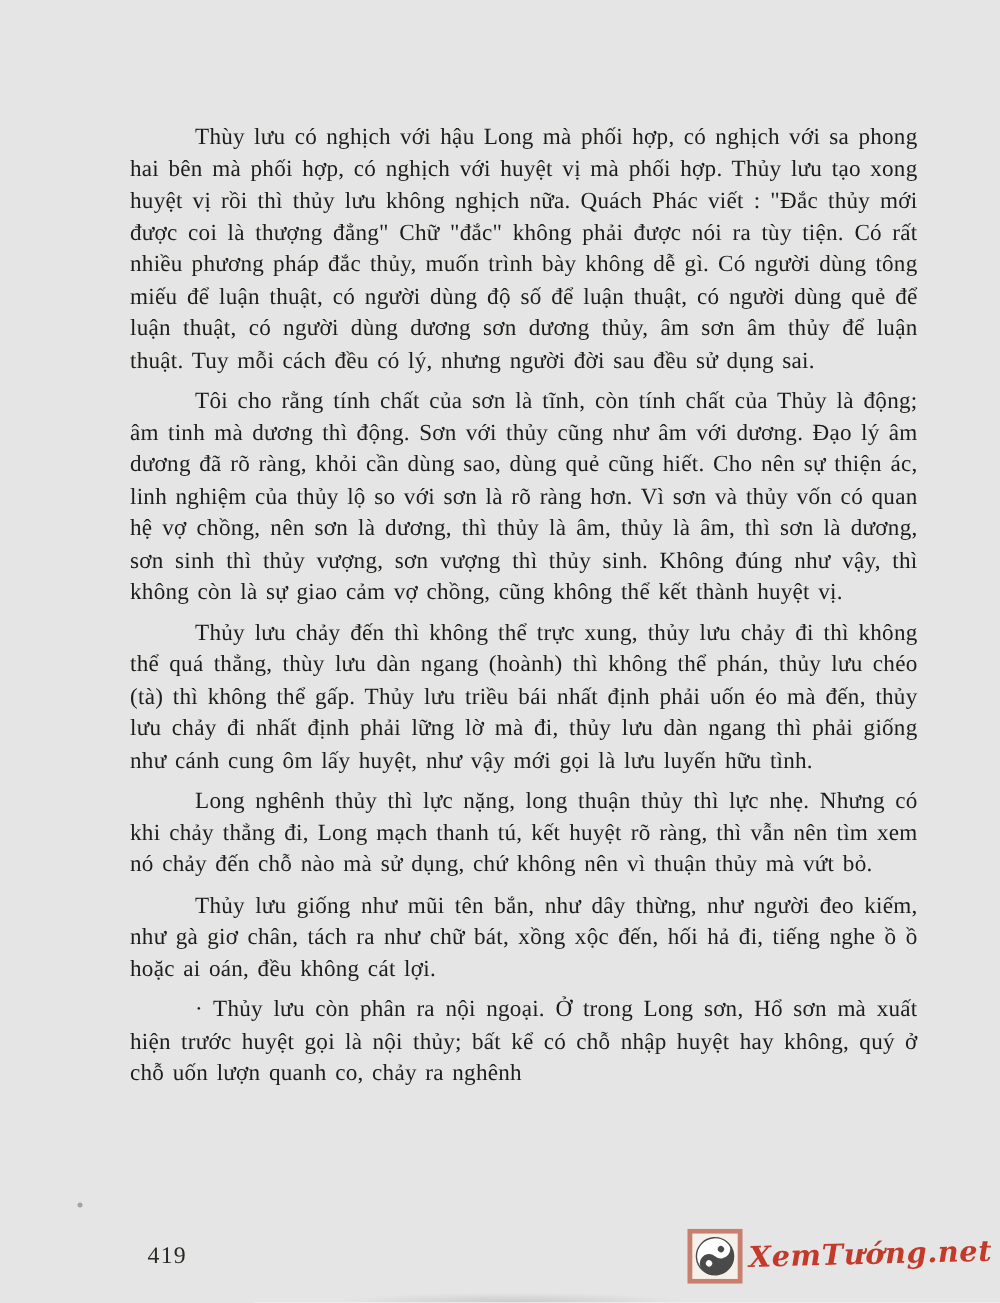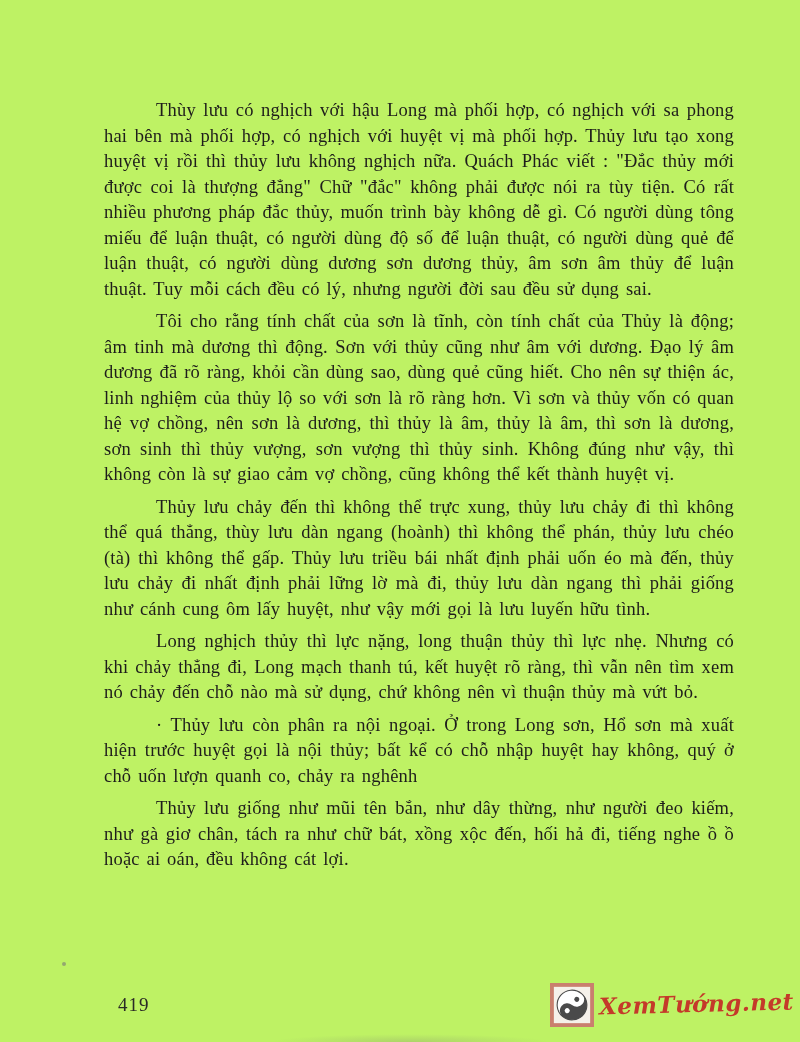--- a/index.html
+++ b/index.html
@@ -10,21 +10,21 @@
     width: 800px;
     height: 1042px;
     background: #fefefe;
     position: relative;
     overflow: hidden;
     font-family: "Liberation Serif", "DejaVu Serif", serif;
   }
   .page {
     position: absolute;
     inset: 0;
-    background: #bef264;
+    background: #e5e5e5;
   }
   .text-block {
     position: absolute;
     left: 104px;
     top: 98px;
     width: 630px;
     color: #1e1d1b;
     font-size: 18.5px;
     line-height: 25.5px;
     text-align: justify;
@@ -86,23 +86,23 @@
 </style>
 </head>
 <body>
 
 <div class="page">
 
   <main class="text-block">
     <p class="para">Thùy lưu có nghịch với hậu Long mà phối hợp, có nghịch với sa phong hai bên mà phối hợp, có nghịch với huyệt vị mà phối hợp. Thủy lưu tạo xong huyệt vị rồi thì thủy lưu không nghịch nữa. Quách Phác viết : "Đắc thủy mới được coi là thượng đẳng" Chữ "đắc" không phải được nói ra tùy tiện. Có rất nhiều phương pháp đắc thủy, muốn trình bày không dễ gì. Có người dùng tông miếu để luận thuật, có người dùng độ số để luận thuật, có người dùng quẻ để luận thuật, có người dùng dương sơn dương thủy, âm sơn âm thủy để luận thuật. Tuy mỗi cách đều có lý, nhưng người đời sau đều sử dụng sai.</p>
     <p class="para">Tôi cho rằng tính chất của sơn là tĩnh, còn tính chất của Thủy là động; âm tinh mà dương thì động. Sơn với thủy cũng như âm với dương. Đạo lý âm dương đã rõ ràng, khỏi cần dùng sao, dùng quẻ cũng hiết. Cho nên sự thiện ác, linh nghiệm của thủy lộ so với sơn là rõ ràng hơn. Vì sơn và thủy vốn có quan hệ vợ chồng, nên sơn là dương, thì thủy là âm, thủy là âm, thì sơn là dương, sơn sinh thì thủy vượng, sơn vượng thì thủy sinh. Không đúng như vậy, thì không còn là sự giao cảm vợ chồng, cũng không thể kết thành huyệt vị.</p>
     <p class="para">Thủy lưu chảy đến thì không thể trực xung, thủy lưu chảy đi thì không thể quá thẳng, thùy lưu dàn ngang (hoành) thì không thể phán, thủy lưu chéo (tà) thì không thể gấp. Thủy lưu triều bái nhất định phải uốn éo mà đến, thủy lưu chảy đi nhất định phải lững lờ mà đi, thủy lưu dàn ngang thì phải giống như cánh cung ôm lấy huyệt, như vậy mới gọi là lưu luyến hữu tình.</p>
-    <p class="para">Long nghịch thủy thì lực nặng, long thuận thủy thì lực nhẹ. Nhưng có khi chảy thẳng đi, Long mạch thanh tú, kết huyệt rõ ràng, thì vẫn nên tìm xem nó chảy đến chỗ nào mà sử dụng, chứ không nên vì thuận thủy mà vứt bỏ.</p>
+    <p class="para">Long nghênh thủy thì lực nặng, long thuận thủy thì lực nhẹ. Nhưng có khi chảy thẳng đi, Long mạch thanh tú, kết huyệt rõ ràng, thì vẫn nên tìm xem nó chảy đến chỗ nào mà sử dụng, chứ không nên vì thuận thủy mà vứt bỏ.</p>
+    <p class="para">Thủy lưu giống như mũi tên bắn, như dây thừng, như người đeo kiếm, như gà giơ chân, tách ra như chữ bát, xồng xộc đến, hối hả đi, tiếng nghe ồ ồ hoặc ai oán, đều không cát lợi.</p>
     <p class="para">· Thủy lưu còn phân ra nội ngoại. Ở trong Long sơn, Hổ sơn mà xuất hiện trước huyệt gọi là nội thủy; bất kể có chỗ nhập huyệt hay không, quý ở chỗ uốn lượn quanh co, chảy ra nghênh</p>
-    <p class="para">Thủy lưu giống như mũi tên bắn, như dây thừng, như người đeo kiếm, như gà giơ chân, tách ra như chữ bát, xồng xộc đến, hối hả đi, tiếng nghe ồ ồ hoặc ai oán, đều không cát lợi.</p>
   </main>
 
   <div class="scan-speck"></div>
 
   <div class="page-number">419</div>
 
   <div class="watermark">
     <svg class="yy-frame" width="46" height="44" viewBox="0 0 40 40" aria-hidden="true">
       <rect x="0" y="0" width="40" height="40" fill="#c97f6e"></rect>
       <rect x="3.5" y="3.5" width="33" height="33" fill="#f5f1ea"></rect>

